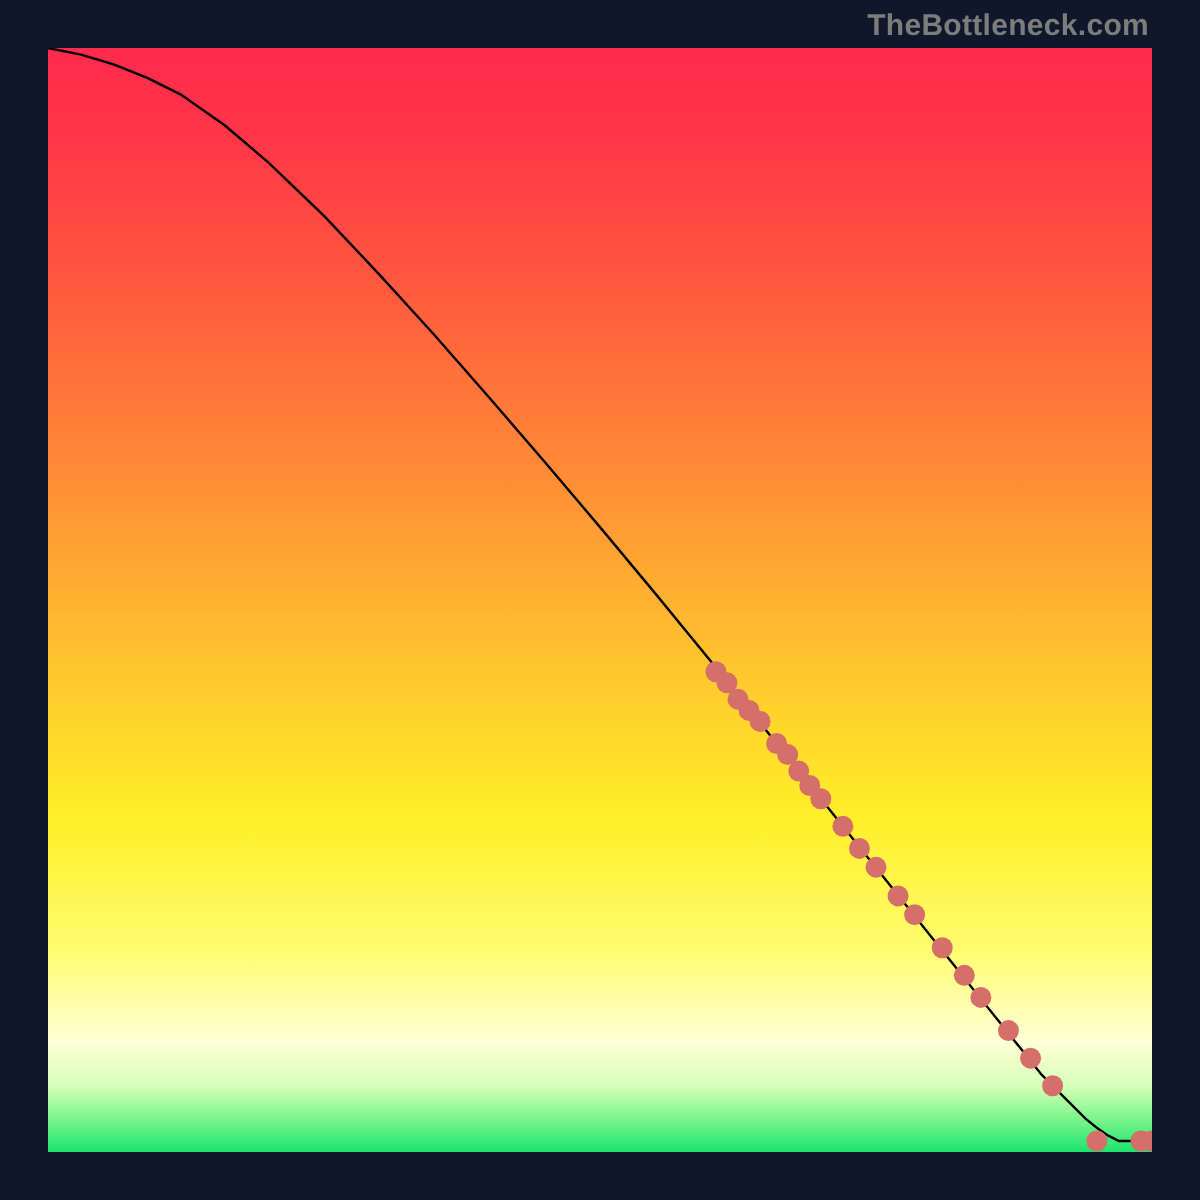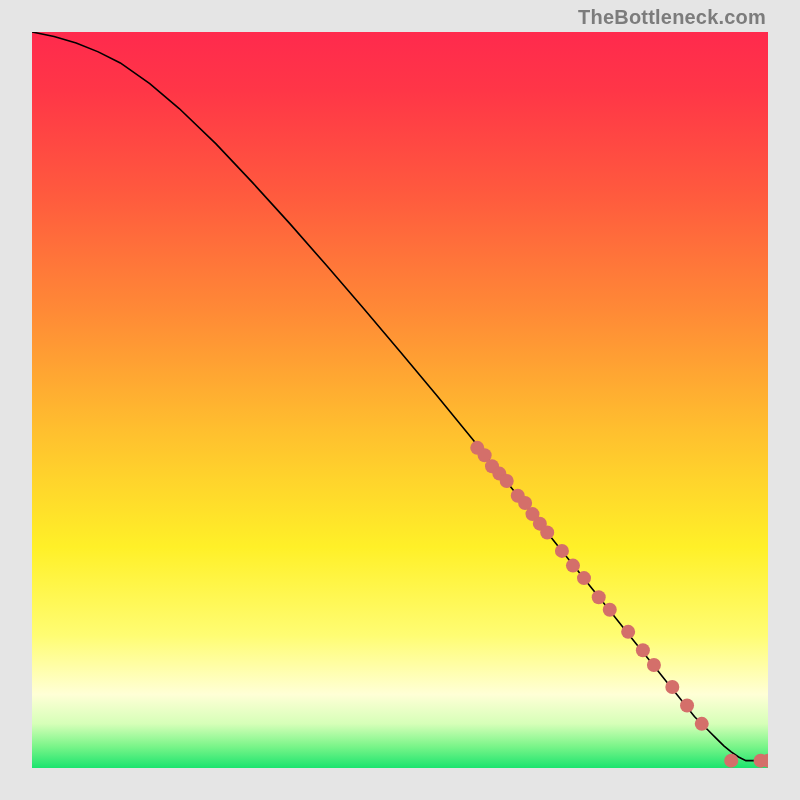--- a/index.html
+++ b/index.html
@@ -8,21 +8,21 @@
     width: 800px;
     height: 800px;
     overflow: hidden;
     background: #000;
     font-family: Arial, Helvetica, sans-serif;
   }
   .stage {
     position: relative;
     width: 800px;
     height: 800px;
-    background: #e5e5e5;
+    background: #0f172a;
   }
   .plot-area {
     position: absolute;
     left: 32px;
     top: 32px;
     width: 736px;
     height: 736px;
     overflow: hidden;
   }
   .gradient {

